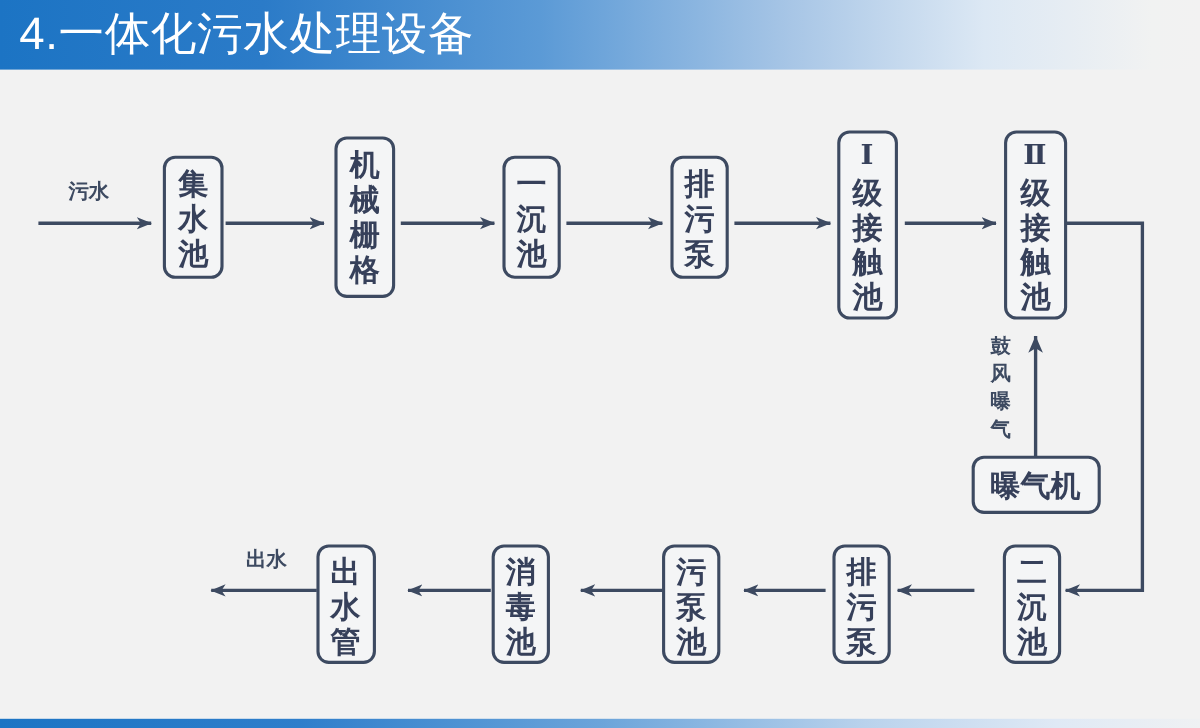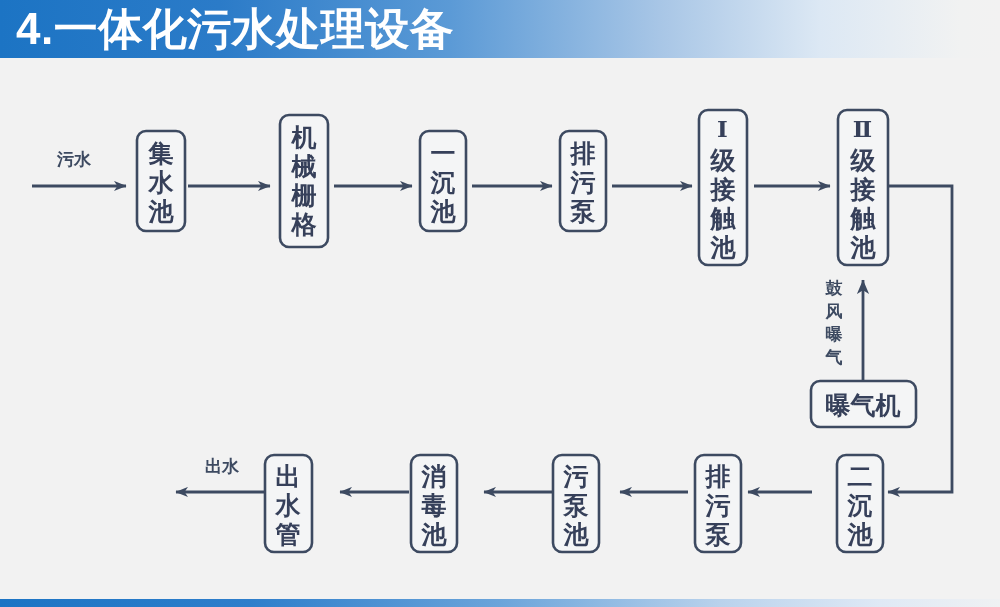--- a/index.html
+++ b/index.html
@@ -27,24 +27,24 @@
     width: 1000px;
     height: 58px;
     background: linear-gradient(to right,
         #1c74c4 0%, #2b7bc8 22%, #5b9ad6 45%,
         #a8c6e6 66%, #dce8f4 82%, #f1f2f2 96%, #f2f2f2 100%);
   }
   #header-title {
     position: absolute;
     left: 16px;
     top: 2px;
-    font-size: 44px;
+    font-size: 38px;
     line-height: 54px;
     color: #ffffff;
-    font-weight: 700;
+    font-weight: 400;
     letter-spacing: 0.5px;
     white-space: nowrap;
   }
   
   #footer-bar {
     position: absolute;
     left: 0;
     top: 599px;
     width: 1000px;
     height: 8px;

